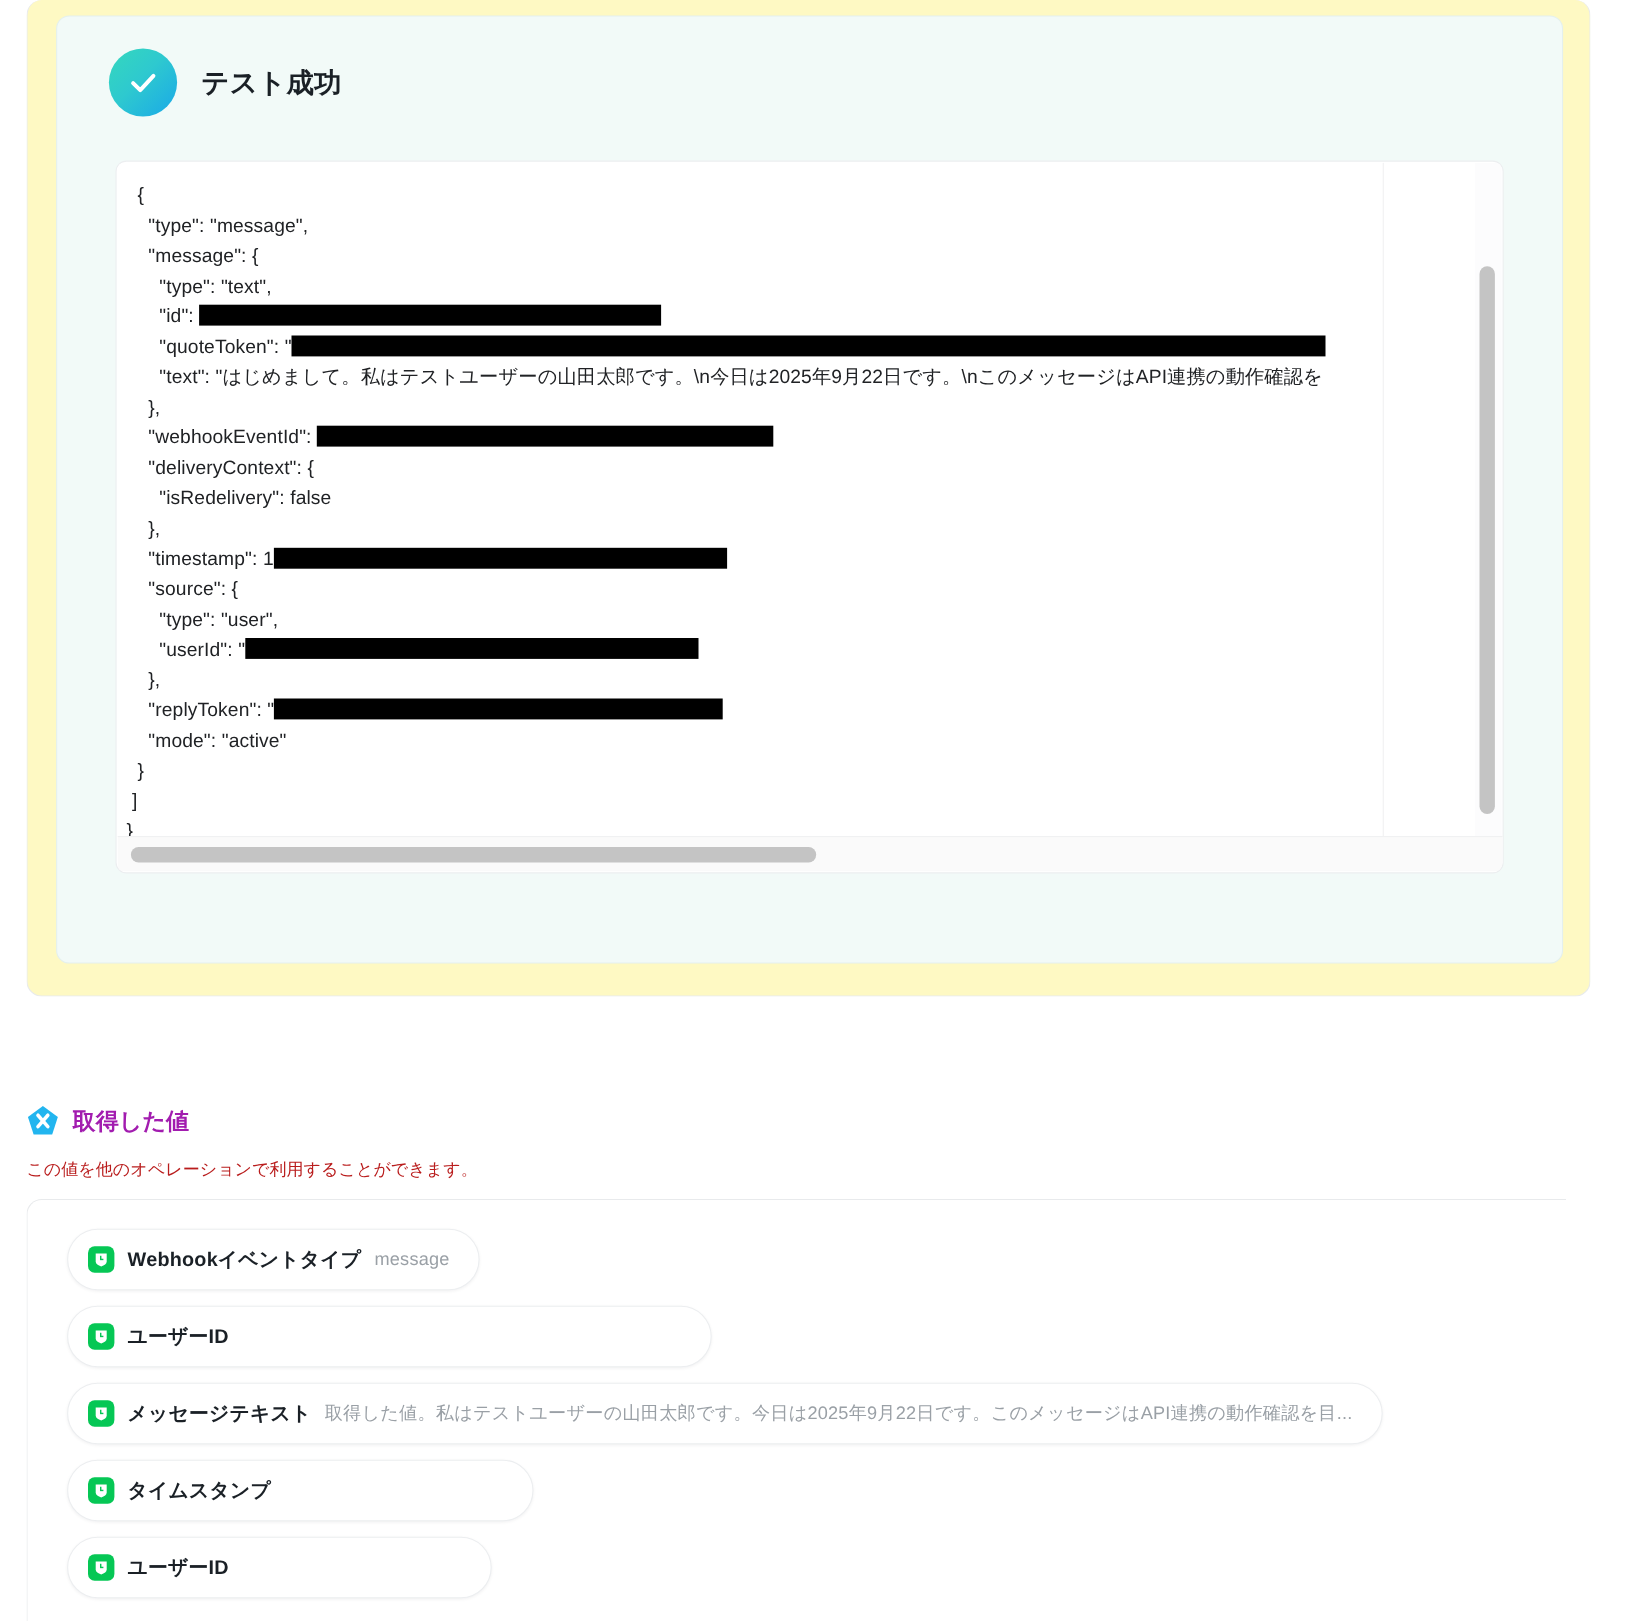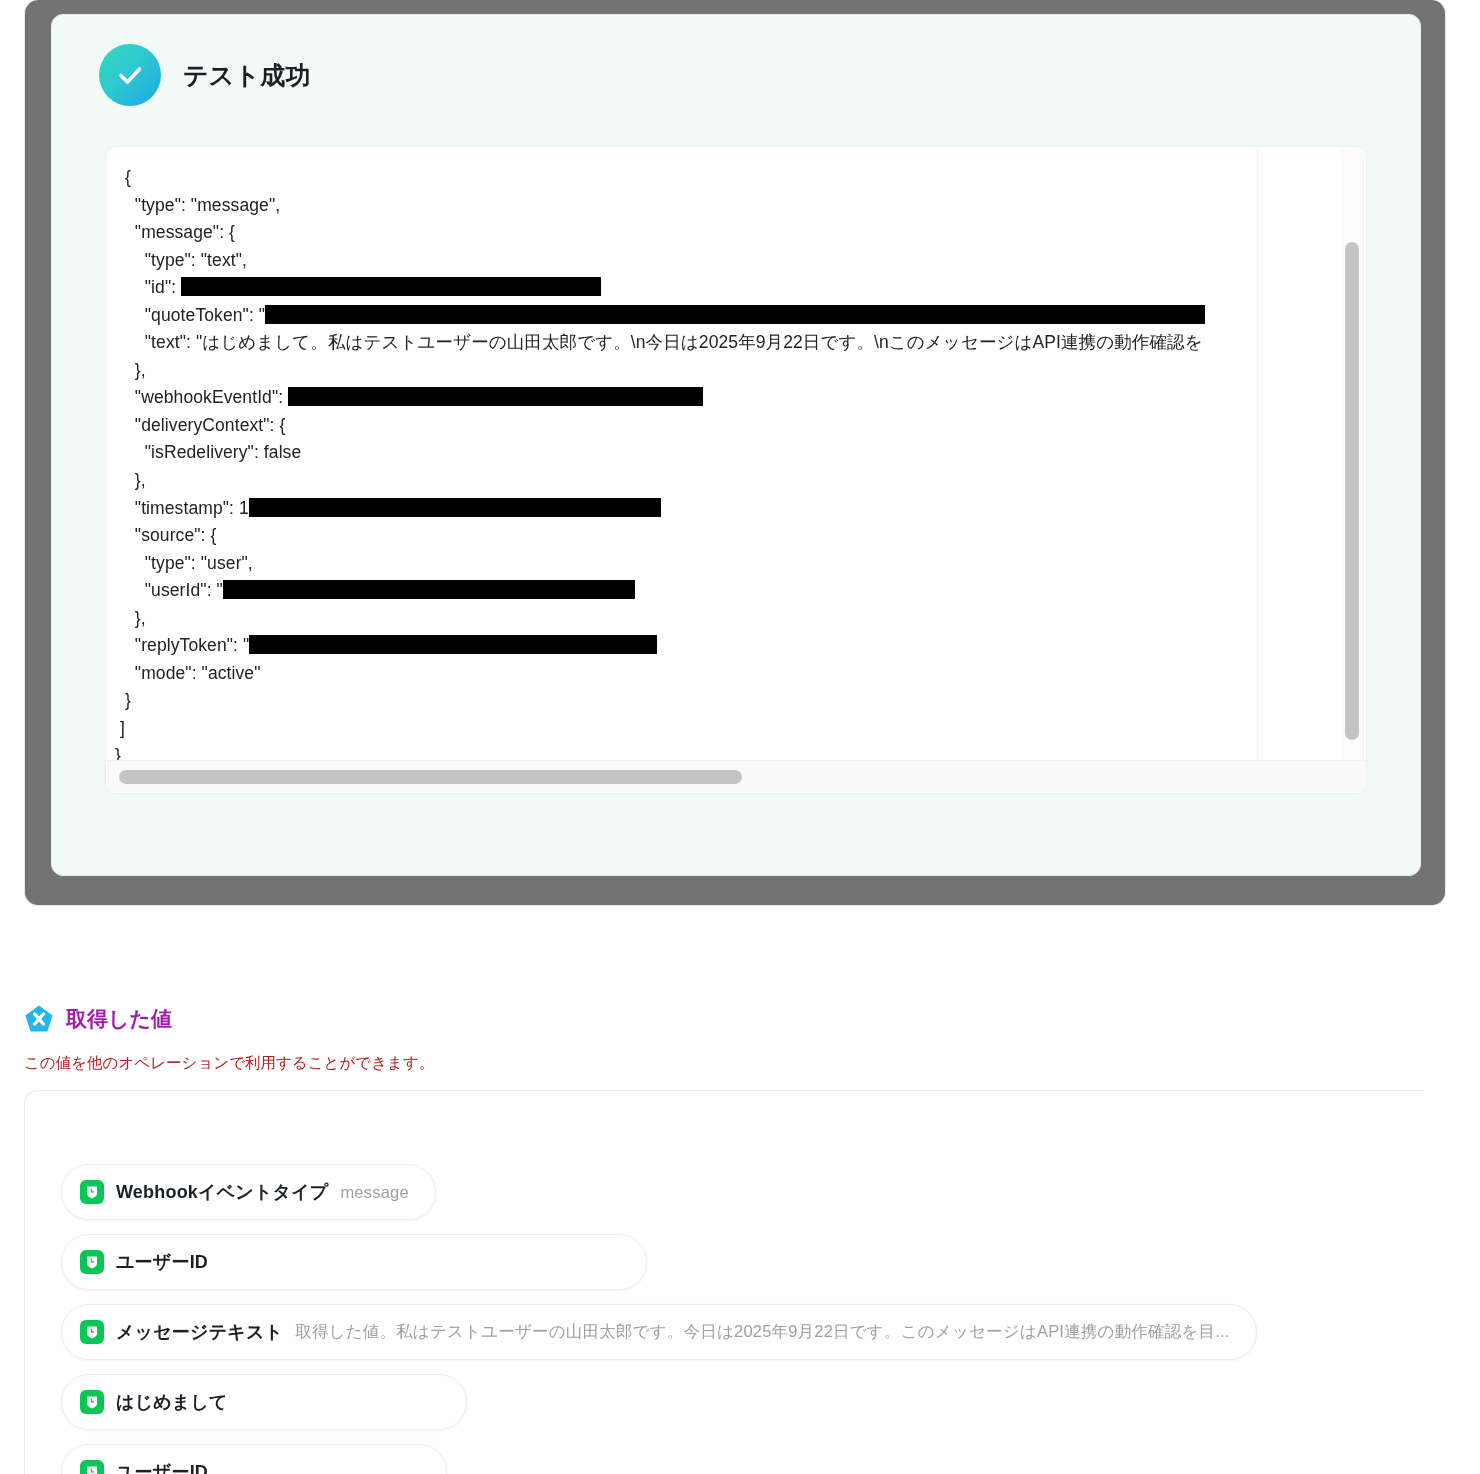--- a/index.html
+++ b/index.html
@@ -11,21 +11,21 @@
     -webkit-font-smoothing: antialiased;
   }
 
   .page { position: relative; width: 1480px; height: 1474px; overflow: hidden; }
 
   
   .success-card {
     position: absolute;
     left: 24px; top: 0px;
     width: 1422px; height: 906px;
-    background: #737373;
+    background: #fef9c3;
     border: 1px solid #e8eaec;
     border-radius: 14px;
     border-top: none;
   }
 
   .success-panel {
     position: absolute;
     left: 26px; top: 14px;
     width: 1370px; height: 862px;
     background: #f2faf8;
@@ -164,21 +164,20 @@
     height: 56px;
     background: #ffffff;
     border: 1px solid #eceef0;
     border-radius: 28px;
     display: flex;
     align-items: center;
     padding: 0 26px 0 18px;
     gap: 12px;
     box-shadow: 0 1px 3px rgba(16,24,40,0.06);
     white-space: nowrap;
-    margin-top: 47px;
   }
   .line-badge {
     width: 24px; height: 24px;
     border-radius: 6px;
     background: #06c755;
     flex: none;
     display: flex; align-items: center; justify-content: center;
   }
   .chip-label {
     font-size: 18px;
@@ -294,21 +293,21 @@
     </div>
 
     <div class="chip" style="left:36px; top:236px;">
       <span class="line-badge">
         <svg width="14" height="14" viewBox="0 0 14 14" aria-hidden="true">
           <path d="M2 1.6 h10 v7.2 c0 2.2 -2.2 3.4 -5 4.6 c-2.8 -1.2 -5 -2.4 -5 -4.6 Z" fill="#ffffff"></path>
           <rect x="5.9" y="3.6" width="1.3" height="3.4" fill="#06c755"></rect>
           <rect x="5.9" y="6.3" width="3.1" height="1.3" fill="#06c755"></rect>
         </svg>
       </span>
-      <span class="chip-label">はじめまして</span>
+      <span class="chip-label">タイムスタンプ</span>
       <span class="chip-value" style="width:200px"></span>
     </div>
 
     <div class="chip" style="left:36px; top:306px;">
       <span class="line-badge">
         <svg width="14" height="14" viewBox="0 0 14 14" aria-hidden="true">
           <path d="M2 1.6 h10 v7.2 c0 2.2 -2.2 3.4 -5 4.6 c-2.8 -1.2 -5 -2.4 -5 -4.6 Z" fill="#ffffff"></path>
           <rect x="5.9" y="3.6" width="1.3" height="3.4" fill="#06c755"></rect>
           <rect x="5.9" y="6.3" width="3.1" height="1.3" fill="#06c755"></rect>
         </svg>

